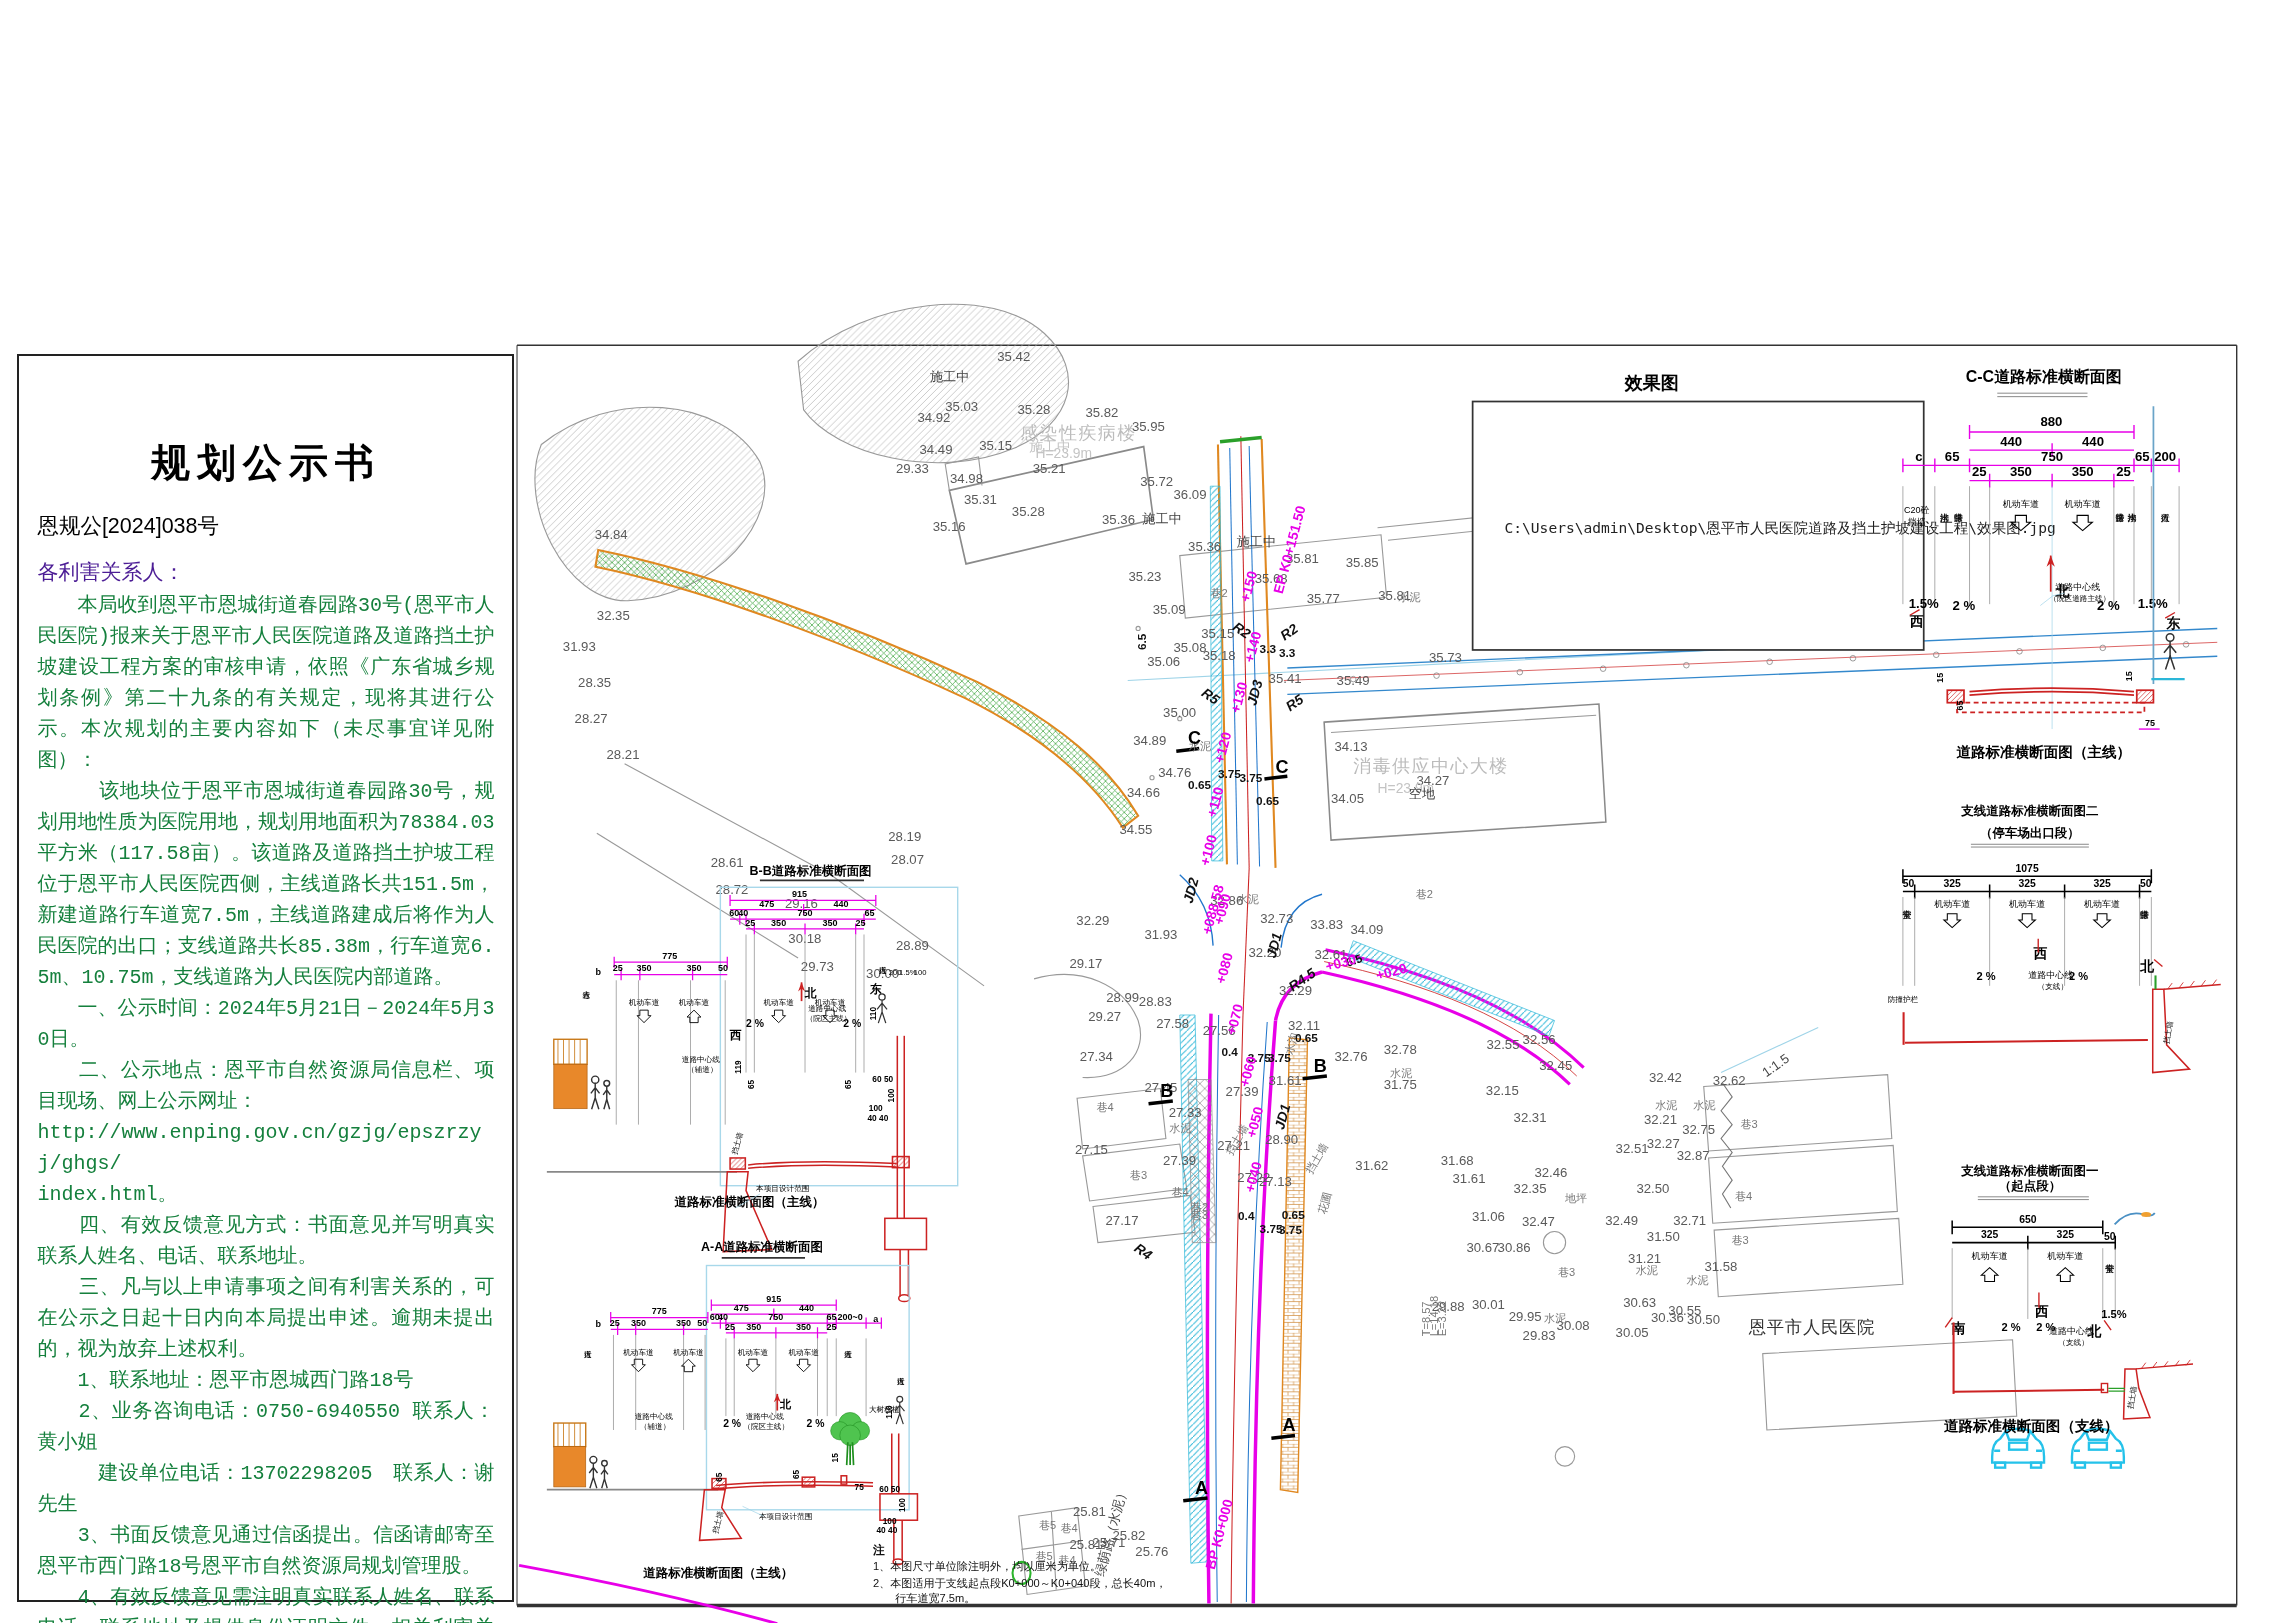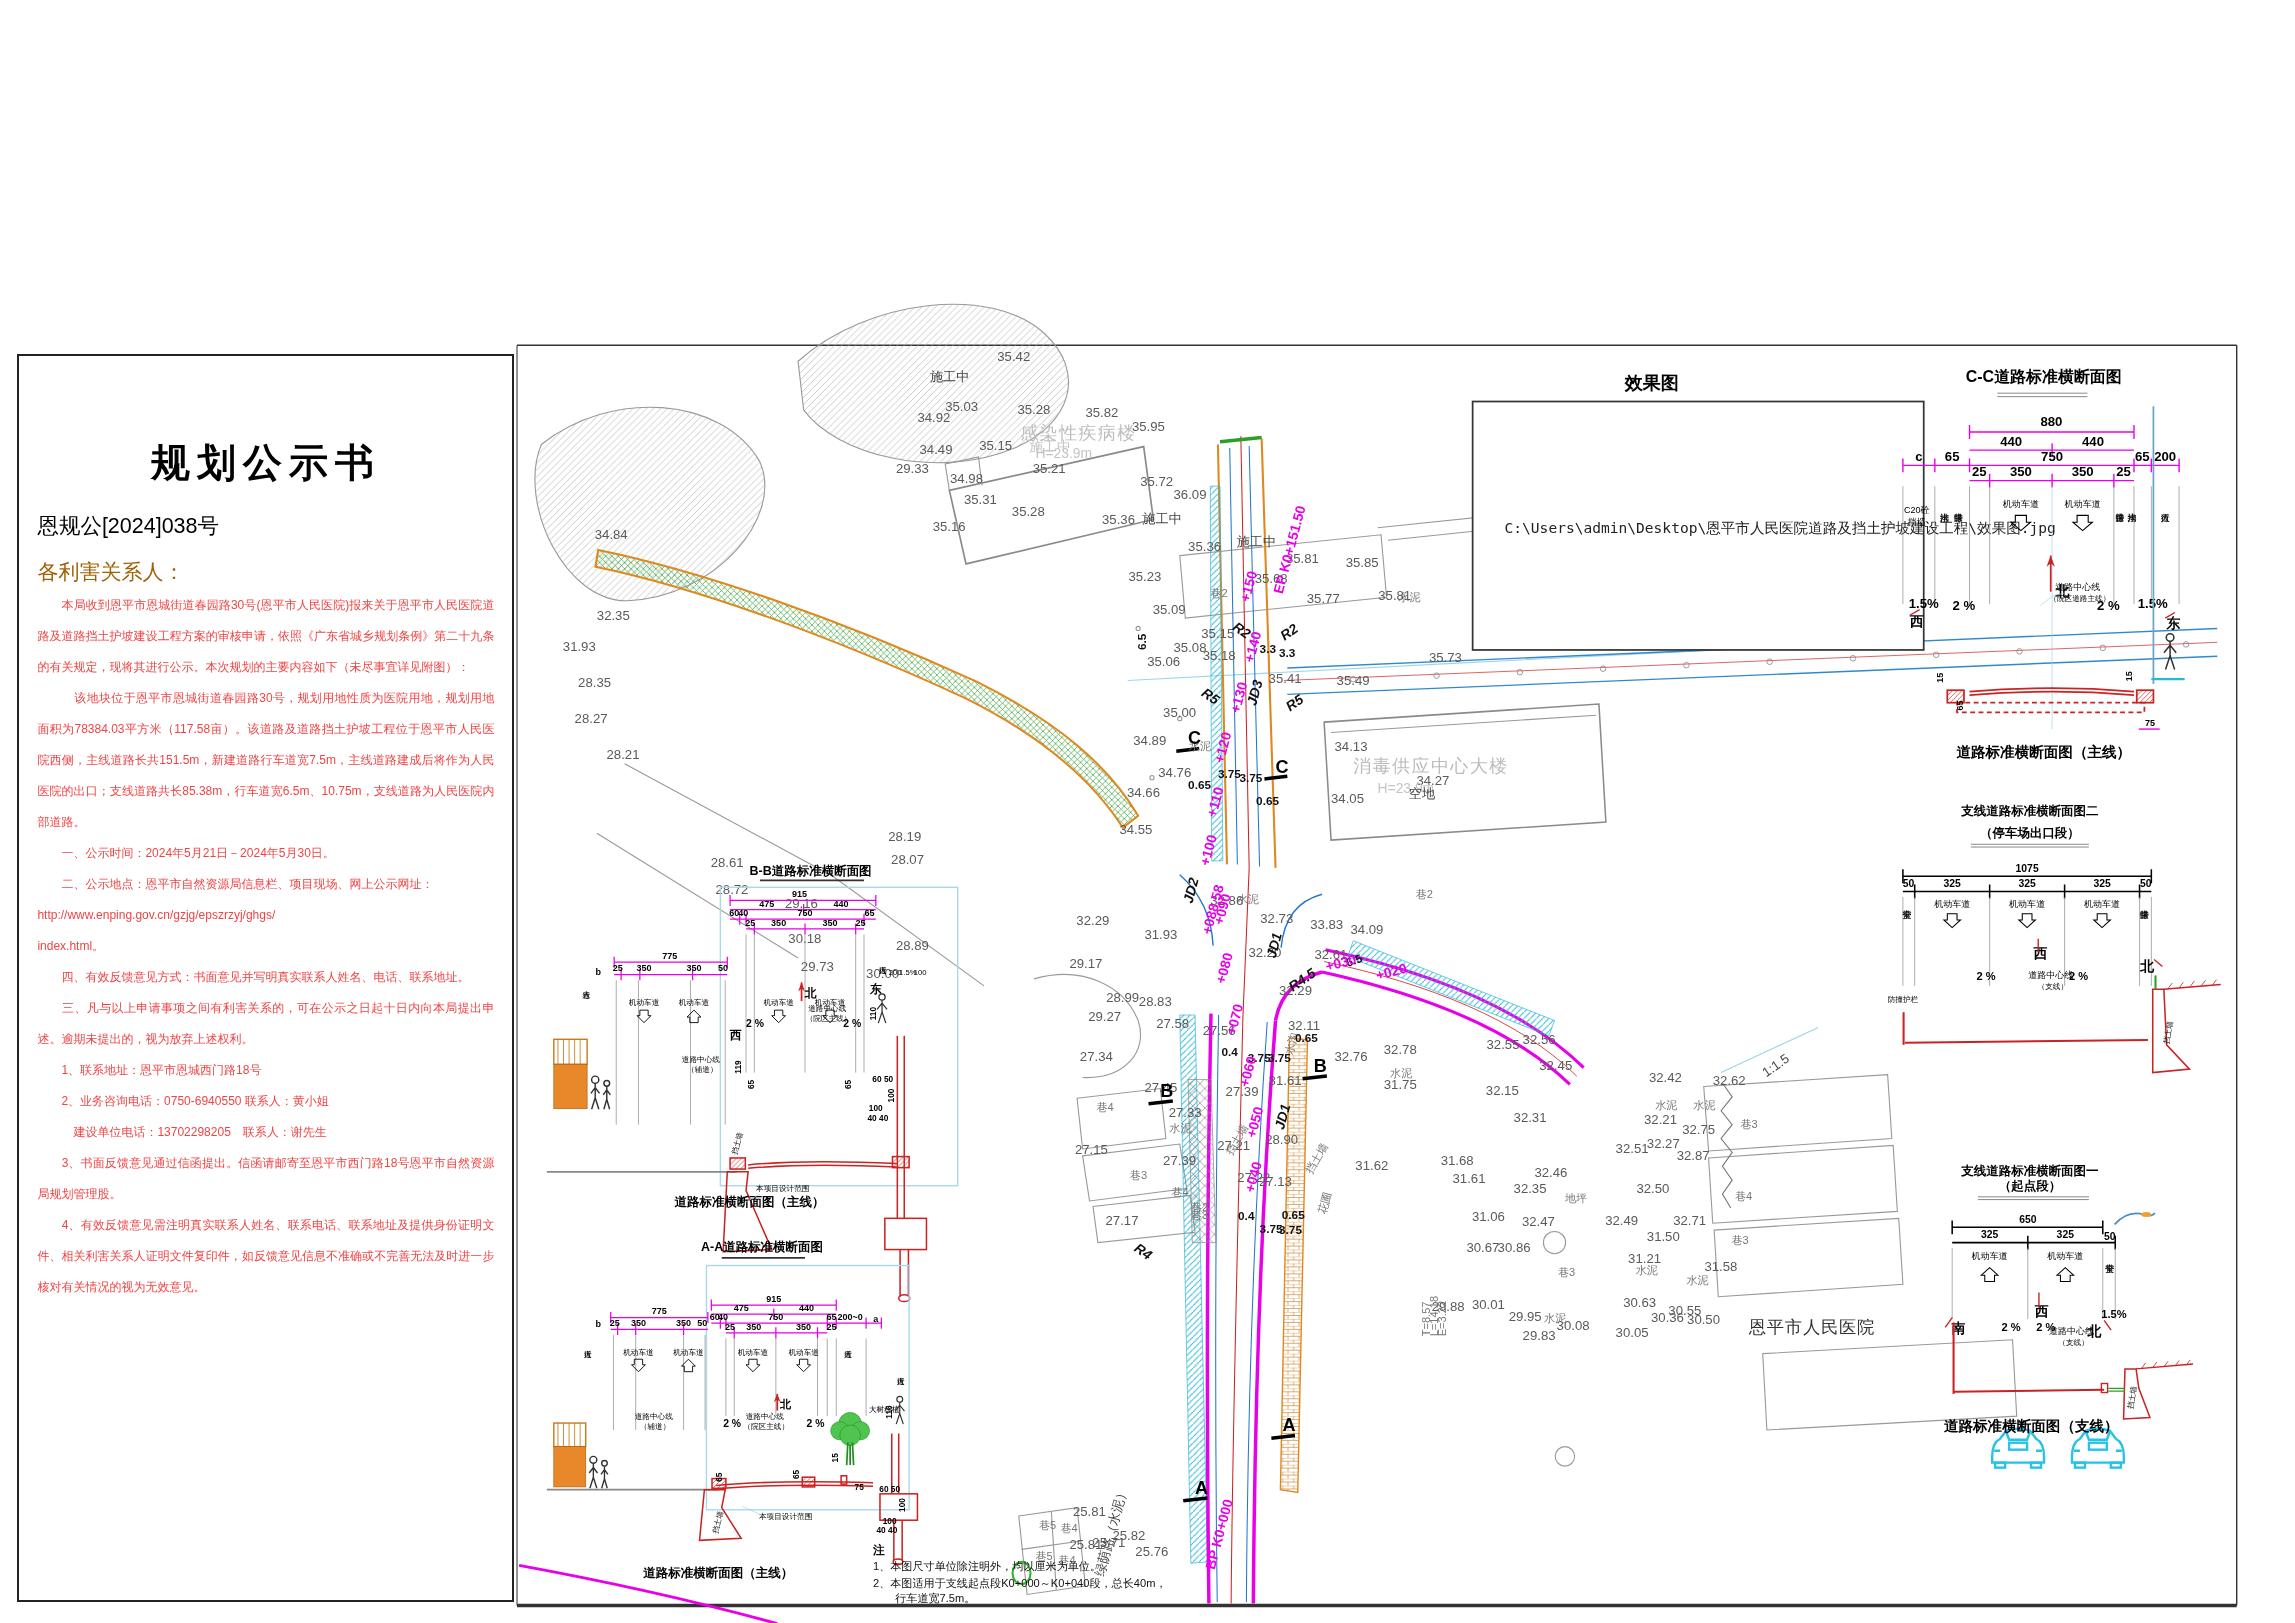--- a/index.html
+++ b/index.html
@@ -4,22 +4,22 @@
 <style>
   html,body{margin:0;padding:0;background:#e8e8e8;}
   #sheet{position:relative;width:2295px;height:1624px;background:#ffffff;overflow:hidden;
          font-family:"Liberation Sans",sans-serif;}
   
   .panel{position:absolute;left:17.4px;top:354px;width:497px;height:1248px;
          border:2.1px solid #222;background:#fff;box-sizing:border-box;padding:16px 18px;}
   .panel h1{margin:64px 0 21px 0;text-align:center;font-family:"Liberation Serif",serif;
             font-size:39px;font-weight:bold;letter-spacing:7px;color:#000;}
   .docno{text-align:left;padding-right:104px;font-size:21.5px;color:#000;margin-bottom:18px;}
-  .salut{font-size:21px;color:#a16207;margin-bottom:4.2px;}
-  .paras p{margin:0;font-size:12px;line-height:31px;color:#ef4444;text-align:justify;word-break:break-all;}
+  .salut{font-size:21px;color:#4c1d95;margin-bottom:4.2px;}
+  .paras p{margin:0;font-size:20px;line-height:31px;color:#15803d;text-align:justify;word-break:break-all;font-family:Liberation Mono, monospace;}
   
   svg{position:absolute;left:0;top:0;font-family:"Liberation Sans",sans-serif;}
   svg text{font-family:"Liberation Sans",sans-serif;}
   .e{font-size:19px;fill:#5a5a5a}
   .l{font-size:19px;fill:#444}
   .cem{font-size:16px;fill:#777}
   .gb{font-size:26px;fill:#bcbcbc;letter-spacing:2px}
   .gb2{font-size:20px;fill:#c4c4c4}
   .hos{font-size:25px;fill:#333;letter-spacing:1px}
   .sta{font-size:20px;fill:#e800e8;font-weight:bold}

